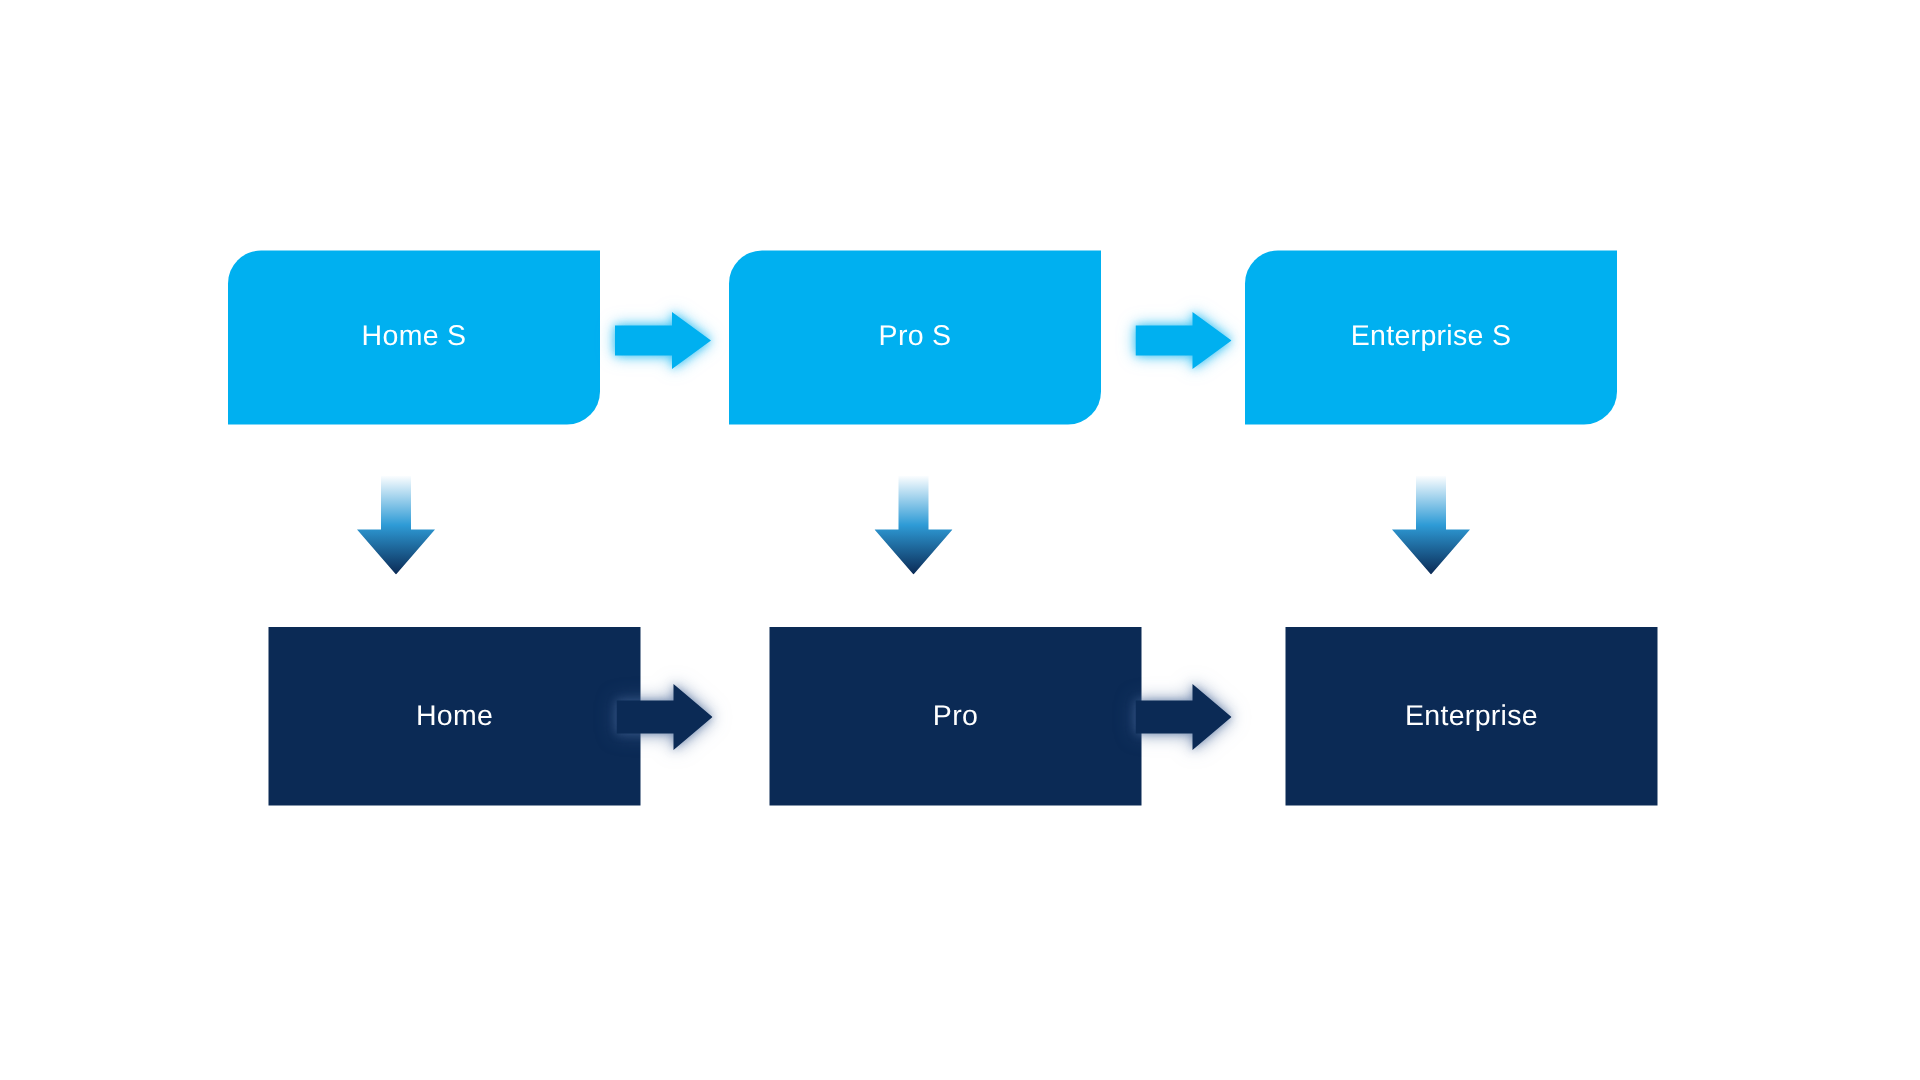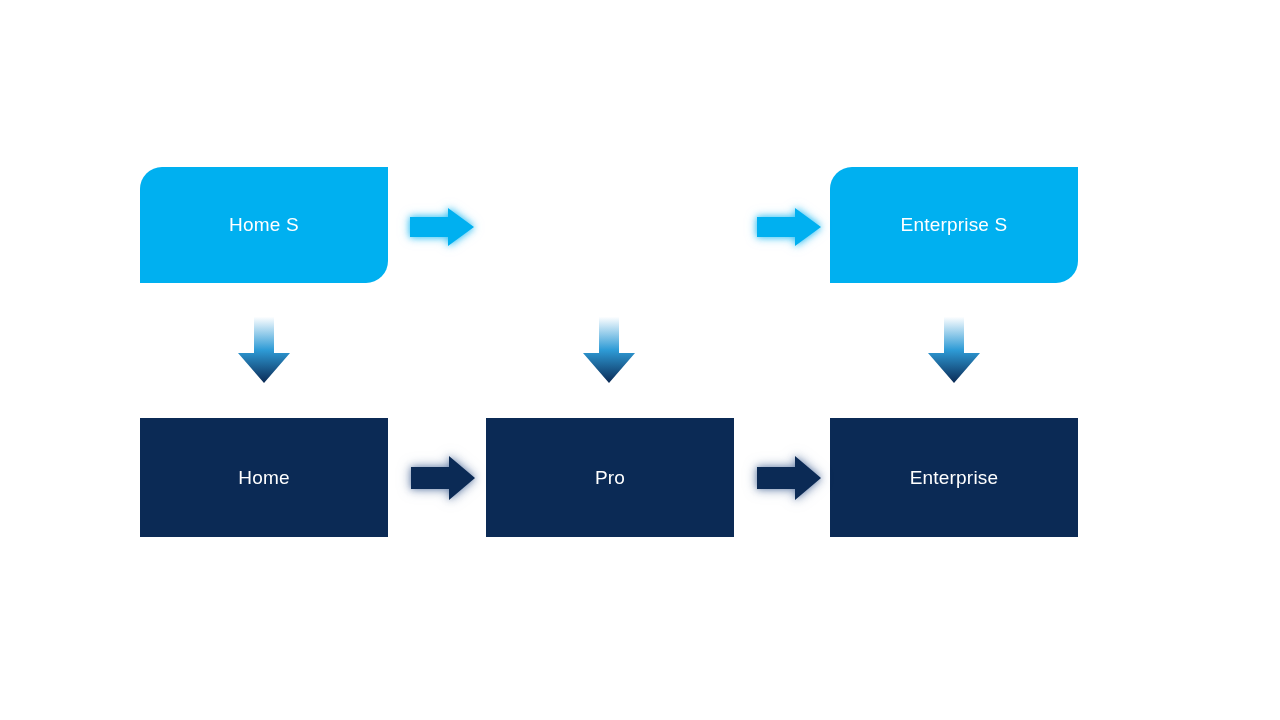--- a/index.html
+++ b/index.html
@@ -30,22 +30,23 @@
     top: 167px;
     background: var(--top-box-fill, #00B0F0);
     border-radius: 22px 0 22px 0;
   }
   .node-bottom {
     width: 248px;
     height: 119px;
     top: 418px;
     background: var(--bottom-box-fill, #0B2A55);
     border-radius: 0;
+    margin-left: 27px;
   }
-  .pos-col-1 { left: 140px; }
+  .pos-col-1 { left: 152px; }
   .pos-col-2 { left: 486px; }
   .pos-col-3 { left: 830px; justify-content: center; }
   .arrow { position: absolute; }
   .arrow-right-light {
     top: 208px;
     filter: drop-shadow(0 0 3px var(--light-arrow-glow, rgba(0,176,240,0.6)))
             drop-shadow(0 0 5px var(--light-arrow-glow, rgba(0,176,240,0.5)));
   }
   .arrow-right-dark {
     top: 456px;
@@ -59,20 +60,23 @@
   .grad-stop-mid { stop-color: var(--down-arrow-mid, #2E9BD6); }
   .grad-stop-bot { stop-color: var(--down-arrow-bottom, #0B2A55); }
 </style>
 </head>
 <body>
 
 <div class="canvas">
 
   <div class="node node-top pos-col-1">
     <span>Home S</span>
+  </div>
+  <div class="node node-top pos-col-2">
+    <span>Pro S</span>
   </div>
   <div class="node node-top pos-col-3">
     <span>Enterprise S</span>
   </div>
 
   <svg class="arrow arrow-right-light" style="left:410px" width="64" height="38" viewBox="0 0 64 38">
     <polygon class="light-fill" points="0,9 38,9 38,0 64,19 38,38 38,29 0,29"></polygon>
   </svg>
   <svg class="arrow arrow-right-light" style="left:757px" width="64" height="38" viewBox="0 0 64 38">
     <polygon class="light-fill" points="0,9 38,9 38,0 64,19 38,38 38,29 0,29"></polygon>

